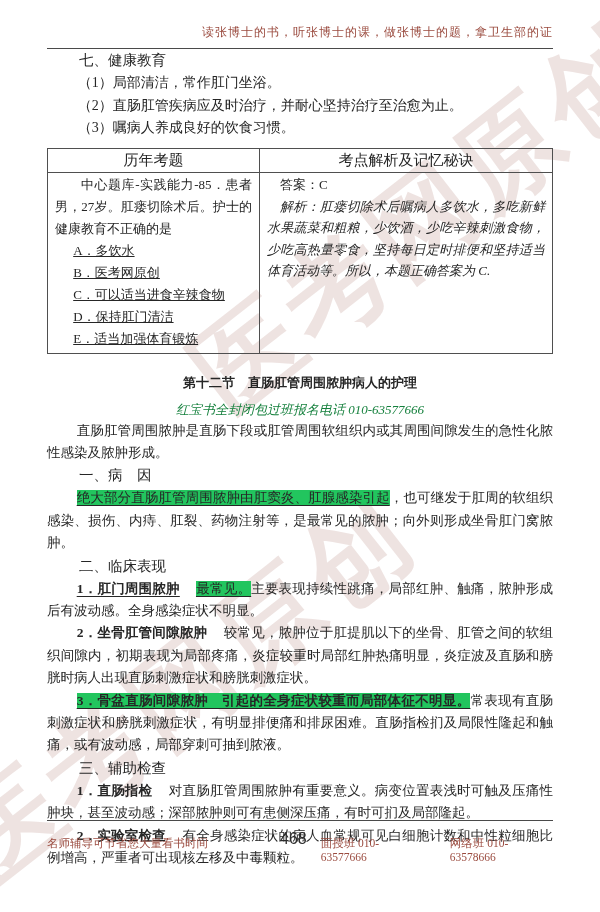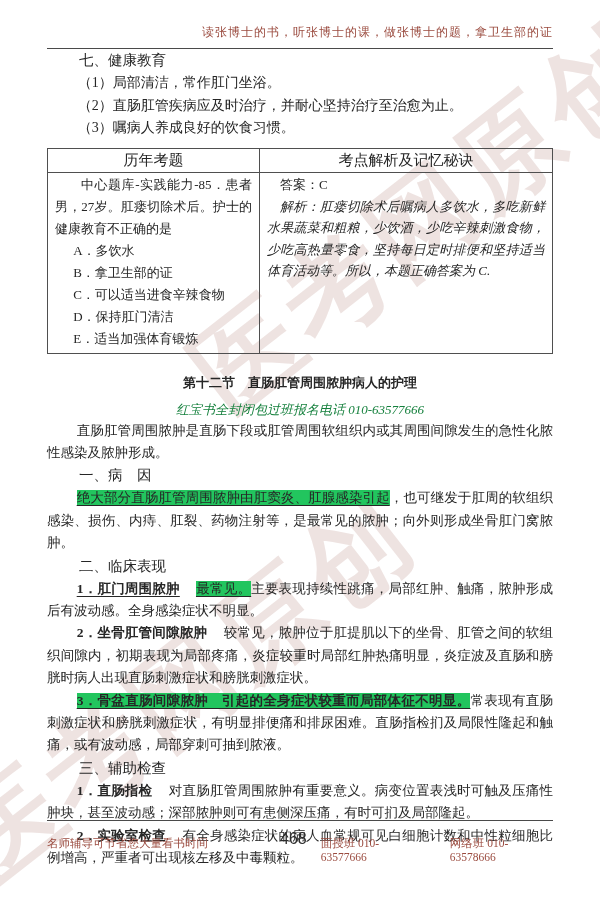--- a/index.html
+++ b/index.html
@@ -62,21 +62,21 @@
   }
   table.exam th {
     font-weight:normal;
     text-align:center;
     font-size:15px;
     height:23px;
     padding:2px;
   }
   .col-q { width:42%; }
   .q-text { text-indent:2em; line-height:22px; text-align:justify; }
-  .q-option { line-height:22px; text-indent:1.4em; }
+  .q-option { line-height:22px; text-indent:1.4em;text-decoration:underline; }
   .ans-line { text-indent:1em; line-height:22px; }
   .analysis {
     text-indent:1em; line-height:21.5px;
     font-style:italic;
     text-align:justify;
   }
 
   
   .chapter-title {
     text-align:center;
@@ -154,21 +154,21 @@
     <table class="exam">
       <tbody>
           <tr>
         <th class="col-q">历年考题</th>
         <th>考点解析及记忆秘诀</th>
       </tr>
       <tr>
         <td>
           <div class="q-text">中心题库-实践能力-85．患者男，27岁。肛瘘切除术后。护士的健康教育不正确的是</div>
           <div class="q-option">A．多饮水</div>
-          <div class="q-option">B．拿卫生部的证</div>
+          <div class="q-option">B．医考网原创</div>
           <div class="q-option">C．可以适当进食辛辣食物</div>
           <div class="q-option">D．保持肛门清洁</div>
           <div class="q-option">E．适当加强体育锻炼</div>
         </td>
         <td>
           <div class="ans-line">答案：C</div>
           <div class="analysis">解析：肛瘘切除术后嘱病人多饮水，多吃新鲜水果蔬菜和粗粮，少饮酒，少吃辛辣刺激食物，少吃高热量零食，坚持每日定时排便和坚持适当体育活动等。所以，本题正确答案为 C.</div>
         </td>
       </tr>
     </tbody>

